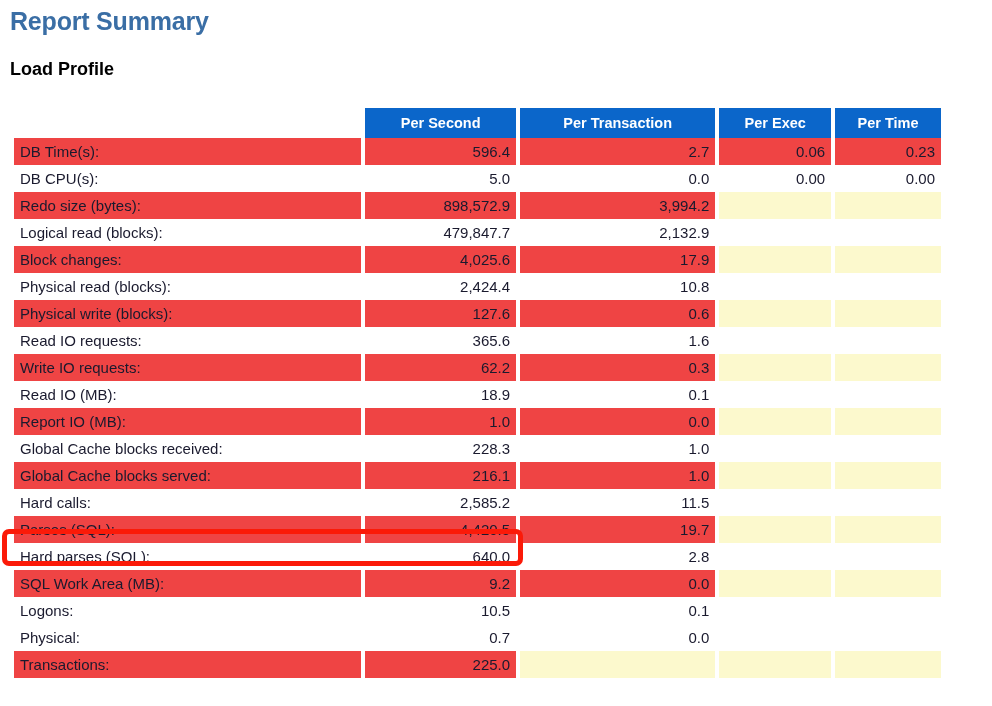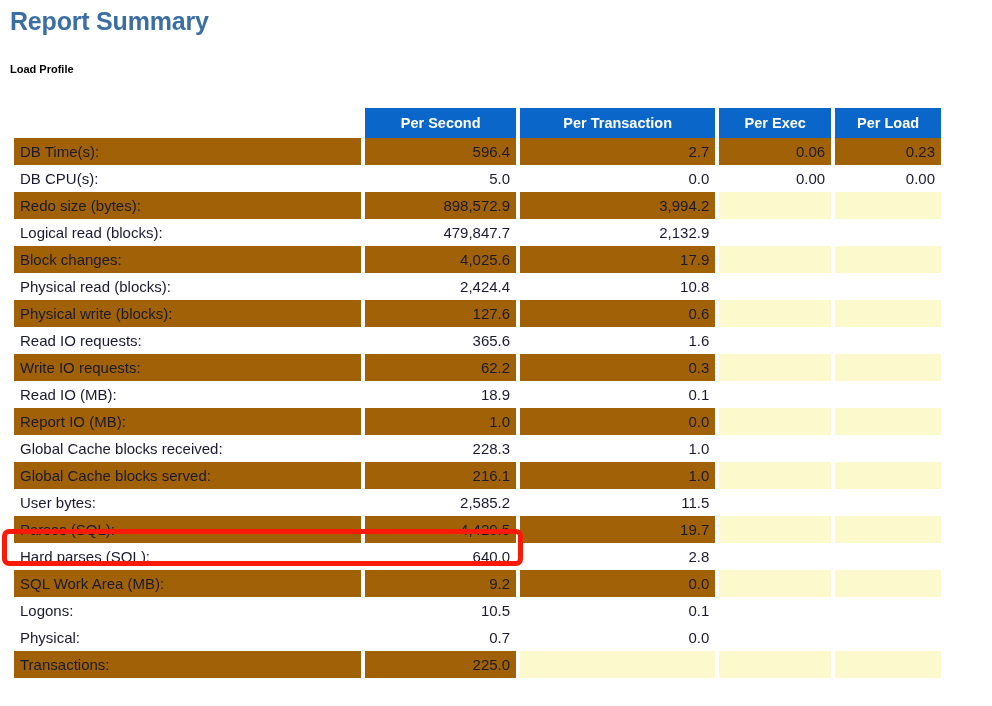--- a/index.html
+++ b/index.html
@@ -20,21 +20,21 @@
     font-size: 25px;
     font-weight: bold;
     color: #3a6ea5;
     margin: 0;
     padding: 4px 0 0 10px;
     letter-spacing: -0.2px;
     line-height: 34px;
   }
 
   #section-title {
-    font-size: 11px;
+    font-size: 18px;
     font-weight: bold;
     color: #000000;
     margin: 0;
     padding: 22px 0 0 10px;
     line-height: 18px;
   }
 
   
   #load-profile-table {
     position: absolute;
@@ -67,21 +67,21 @@
   }
   #load-profile-table th.blank-head {
     background: transparent;
   }
   col.c-label   { width: 338px; }
   col.c-persec  { width: 147px; }
   col.c-pertx   { width: 190px; }
   col.c-perexec { width: 109px; }
   col.c-percall { width: 103px; }
 
-  tr.odd  td { background: #a16207; }
+  tr.odd  td { background: #ef4444; }
   tr.even td { background: #ffffff; }
   tr.odd  td.empty { background: #fcf9cd; }
   tr.even td.empty { background: #ffffff; }
 
   td.label { text-align: left; color: #1a1a2e; }
   td.num   { text-align: right; color: #1a1a2e; }
 
   
   #highlight-box {
     position: absolute;
@@ -109,21 +109,21 @@
       <col class="c-pertx">
       <col class="c-perexec">
       <col class="c-percall">
   </colgroup>
   <thead>
     <tr>
       <th class="blank-head"></th>
       <th>Per Second</th>
       <th>Per Transaction</th>
       <th>Per Exec</th>
-      <th>Per Load</th>
+      <th>Per Time</th>
     </tr>
   </thead>
   <tbody id="table-body">
       <tr class="odd">
         <td class="label">DB Time(s):</td>
         <td class="num">596.4</td>
         <td class="num">2.7</td>
         <td class="num">0.06</td>
         <td class="num">0.23</td>
       </tr>
@@ -205,21 +205,21 @@
         <td class="num empty"></td>
       </tr>
       <tr class="odd">
         <td class="label">Global Cache blocks served:</td>
         <td class="num">216.1</td>
         <td class="num">1.0</td>
         <td class="num empty"></td>
         <td class="num empty"></td>
       </tr>
       <tr class="even">
-        <td class="label">User bytes:</td>
+        <td class="label">Hard calls:</td>
         <td class="num">2,585.2</td>
         <td class="num">11.5</td>
         <td class="num empty"></td>
         <td class="num empty"></td>
       </tr>
       <tr class="odd">
         <td class="label">Parses (SQL):</td>
         <td class="num">4,420.5</td>
         <td class="num">19.7</td>
         <td class="num empty"></td>

